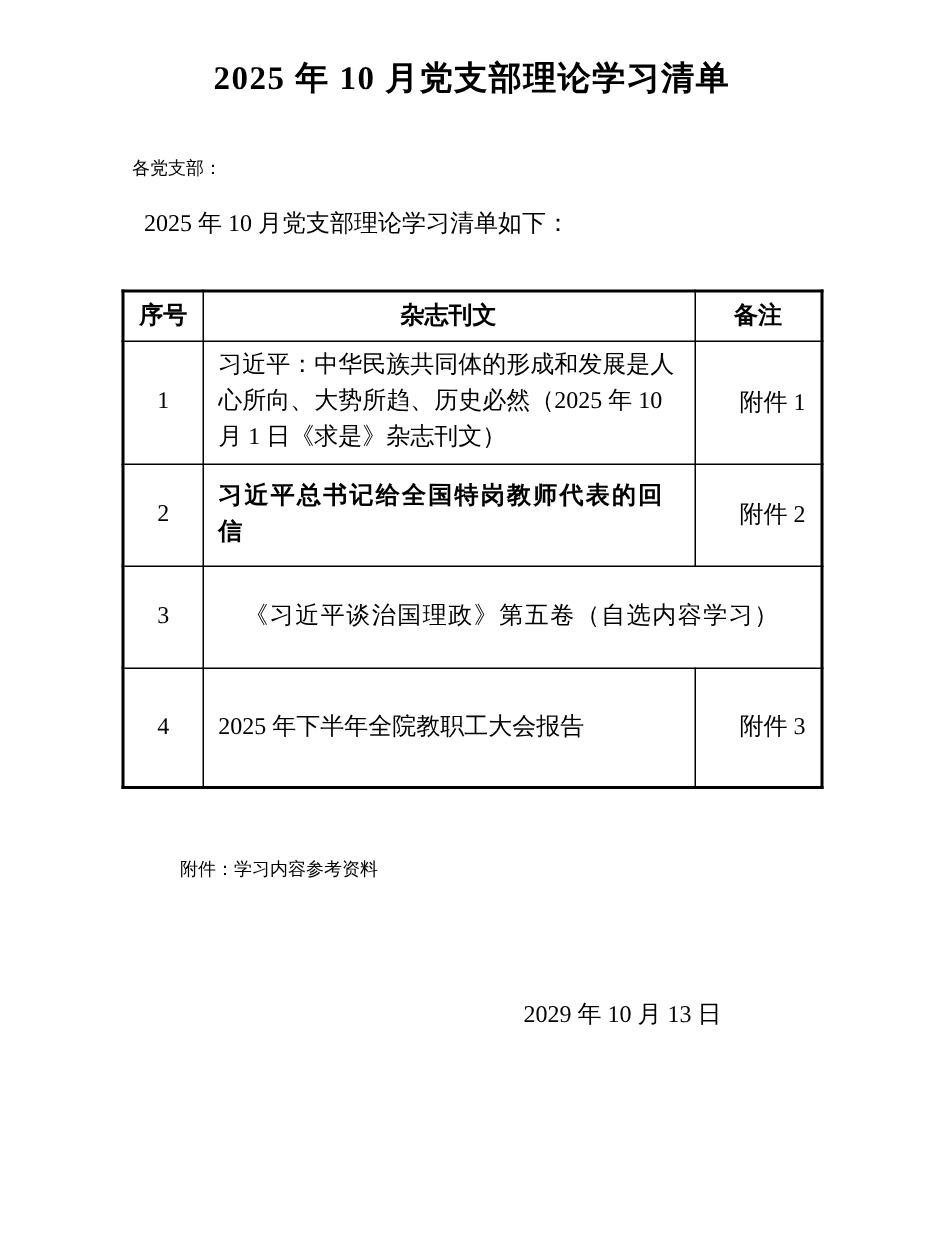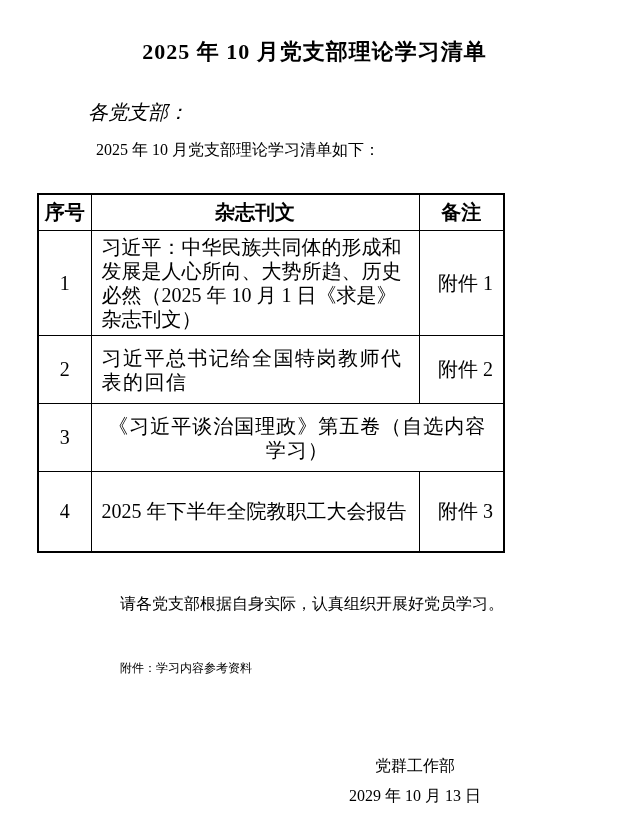--- a/index.html
+++ b/index.html
@@ -18,36 +18,35 @@
   .doc-title {
     padding-top: 36px;
     text-align: center;
     font-size: 22px;
     font-weight: bold;
     letter-spacing: 1px;
     line-height: 31px;
   }
   .salutation {
     margin: 34px 0 16px 88px;
-    font-size: 20px;
+    font-size: 12px;
     line-height: 22px;
-    font-style: italic;
   }
   .intro {
     margin: 16px 0 0 96px;
     font-size: 16px;
     line-height: 22px;
   }
   table.study-table {
-    margin: 32px 0 0 37px;
+    margin: 32px 0 0 81px;
     width: 466px;
     border-collapse: collapse;
     table-layout: fixed;
     border: 2px solid #000000;
-    font-size: 20px;
+    font-size: 16px;
   }
   table.study-table col.c-no { width: 53px; }
   table.study-table col.c-content { width: 328px; }
   table.study-table col.c-remark { width: 85px; }
   table.study-table th,
   table.study-table td {
     border: 1px solid #000000;
     vertical-align: middle;
     padding: 4px 10px;
   }
@@ -67,21 +66,21 @@
   }
   td.cell-remark {
     text-align: right;
     padding: 4px 2px;
     white-space: nowrap;
   }
   td.cell-content {
     text-align: left;
     line-height: 24px;
   }
-  td.cell-content.spread { letter-spacing: 1.5px; }
+  td.cell-content.spread { letter-spacing: 1.5px; font-weight: bold; }
   td.cell-content.centered { text-align: center; letter-spacing: 1px; }
   .closing {
     margin: 40px 0 0 120px;
     font-size: 16px;
     line-height: 22px;
   }
   .attachment {
     margin: 42px 0 0 120px;
     font-size: 12px;
     line-height: 22px;
@@ -132,22 +131,20 @@
         <td class="cell-content centered" colspan="2">《习近平谈治国理政》第五卷（自选内容学习）</td>
       </tr>
       <tr class="r-4">
         <td class="cell-no">4</td>
         <td class="cell-content">2025 年下半年全院教职工大会报告</td>
         <td class="cell-remark">附件 3</td>
       </tr>
     </tbody>
   </table>
 
-  <div class="closing">请各党支部根据自身实际，认真组织开展好党员学习。</div>
 
   <div class="attachment">附件：学习内容参考资料</div>
 
   <div class="signature">
-    <div class="sig-line">党群工作部</div>
     <div class="sig-line">2029 年 10 月 13 日</div>
   </div>
 
 </div>
 
 </body></html>

